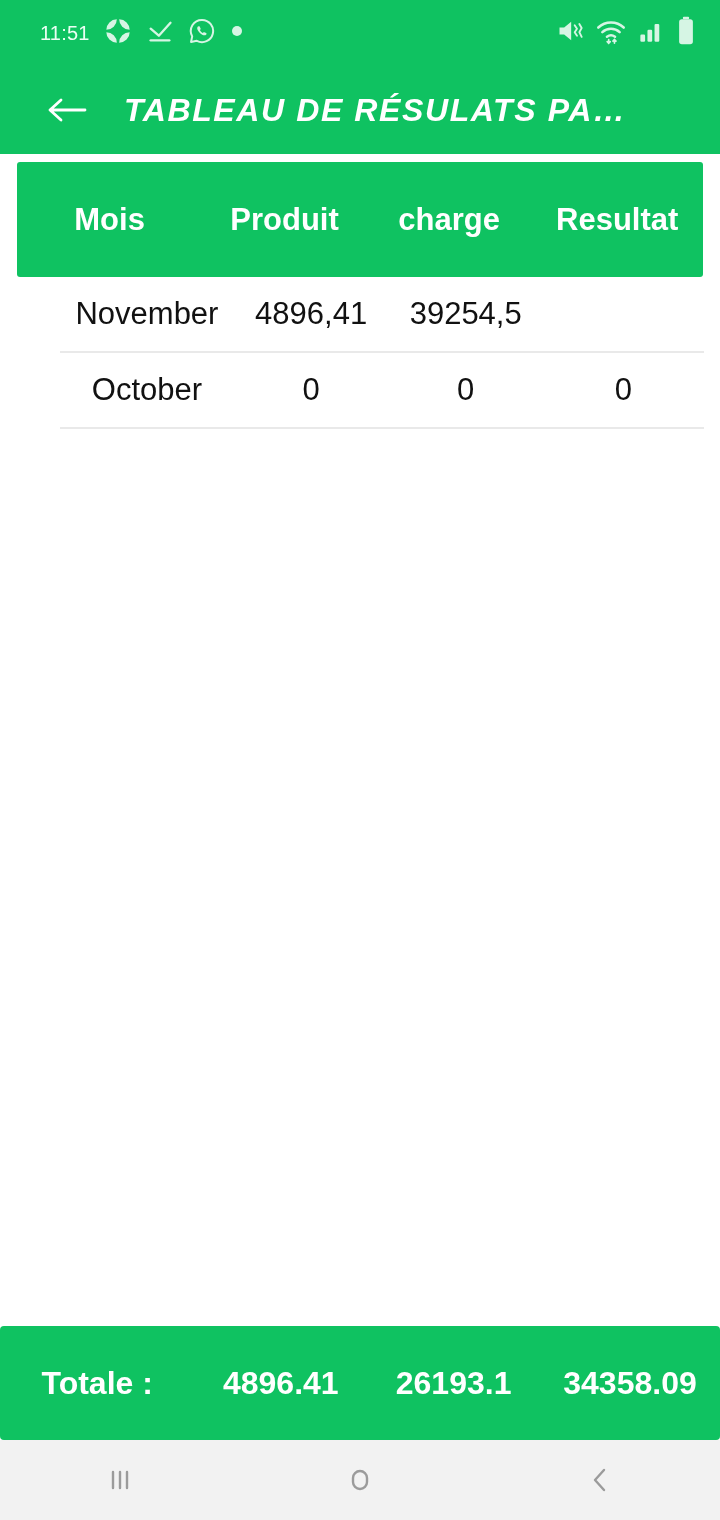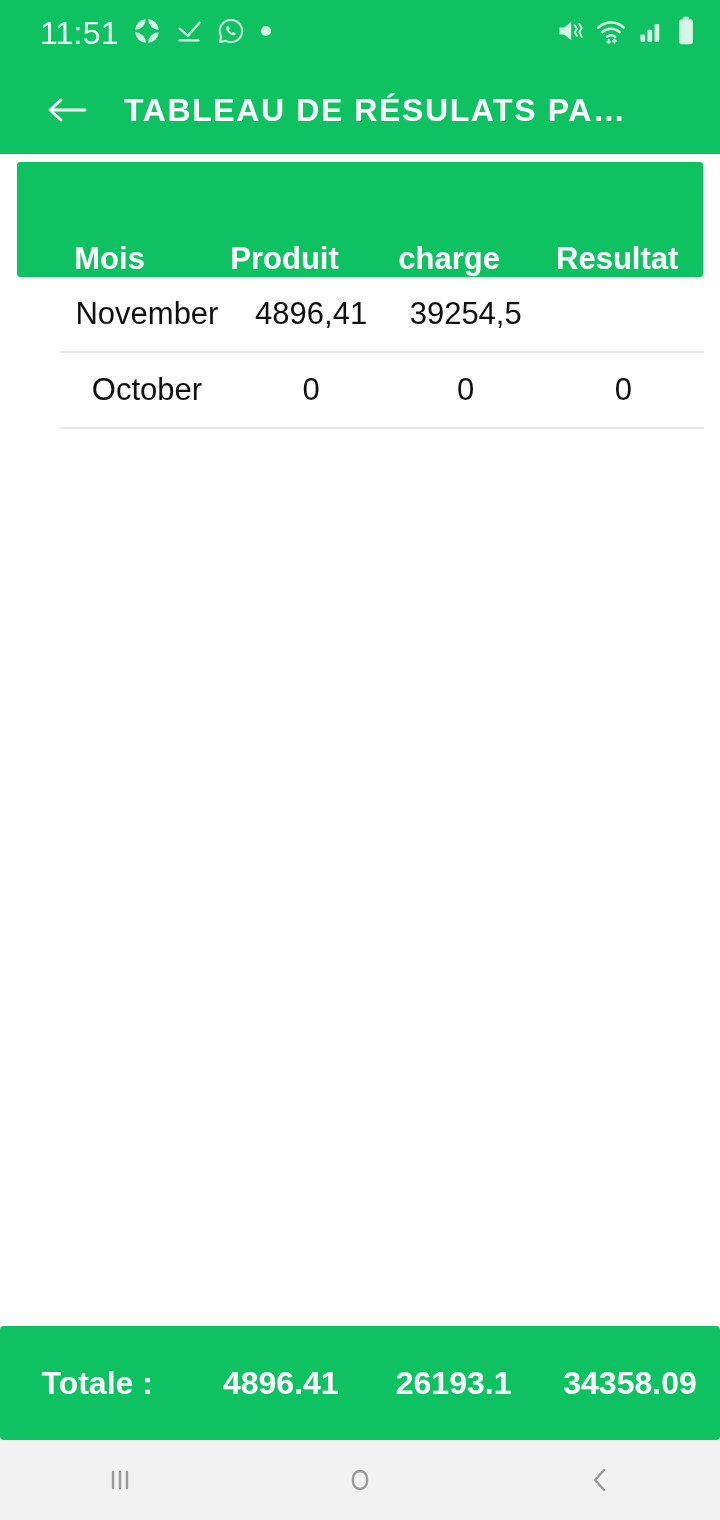--- a/index.html
+++ b/index.html
@@ -31,21 +31,21 @@
     padding: 0 24px 0 40px;
     flex: 0 0 auto;
   }
   .status-left {
     display: flex;
     align-items: center;
     gap: 14px;
   }
   .status-clock {
     color: #eafff3;
-    font-size: 32px;
+    font-size: 20px;
     letter-spacing: 0.2px;
     font-family: "Liberation Sans", sans-serif;
   }
   .status-right {
     display: flex;
     align-items: center;
     gap: 12px;
   }
   .sicon { display: block; }
 
@@ -70,39 +70,40 @@
   .app-title {
     color: #ffffff;
     font-size: 32px;
     font-weight: bold;
     letter-spacing: 1.6px;
     margin-left: 34px;
     white-space: nowrap;
     overflow: hidden;
     text-overflow: ellipsis;
     max-width: 545px;
+    font-style: italic;
   }
 
   
   .content {
     flex: 1 1 auto;
     background: #ffffff;
     display: flex;
     flex-direction: column;
     overflow: hidden;
     padding-top: 8px;
   }
 
   .table-header {
     background: #0FC261;
     margin: 0 17px;
     border-radius: 3px;
     height: 115px;
     display: flex;
-    align-items: flex-end;
+    align-items: center;
   }
   .table-header .cell {
     color: #ffffff;
     font-size: 31px;
     font-weight: bold;
     text-align: center;
   }
 
   .row {
     display: flex;

